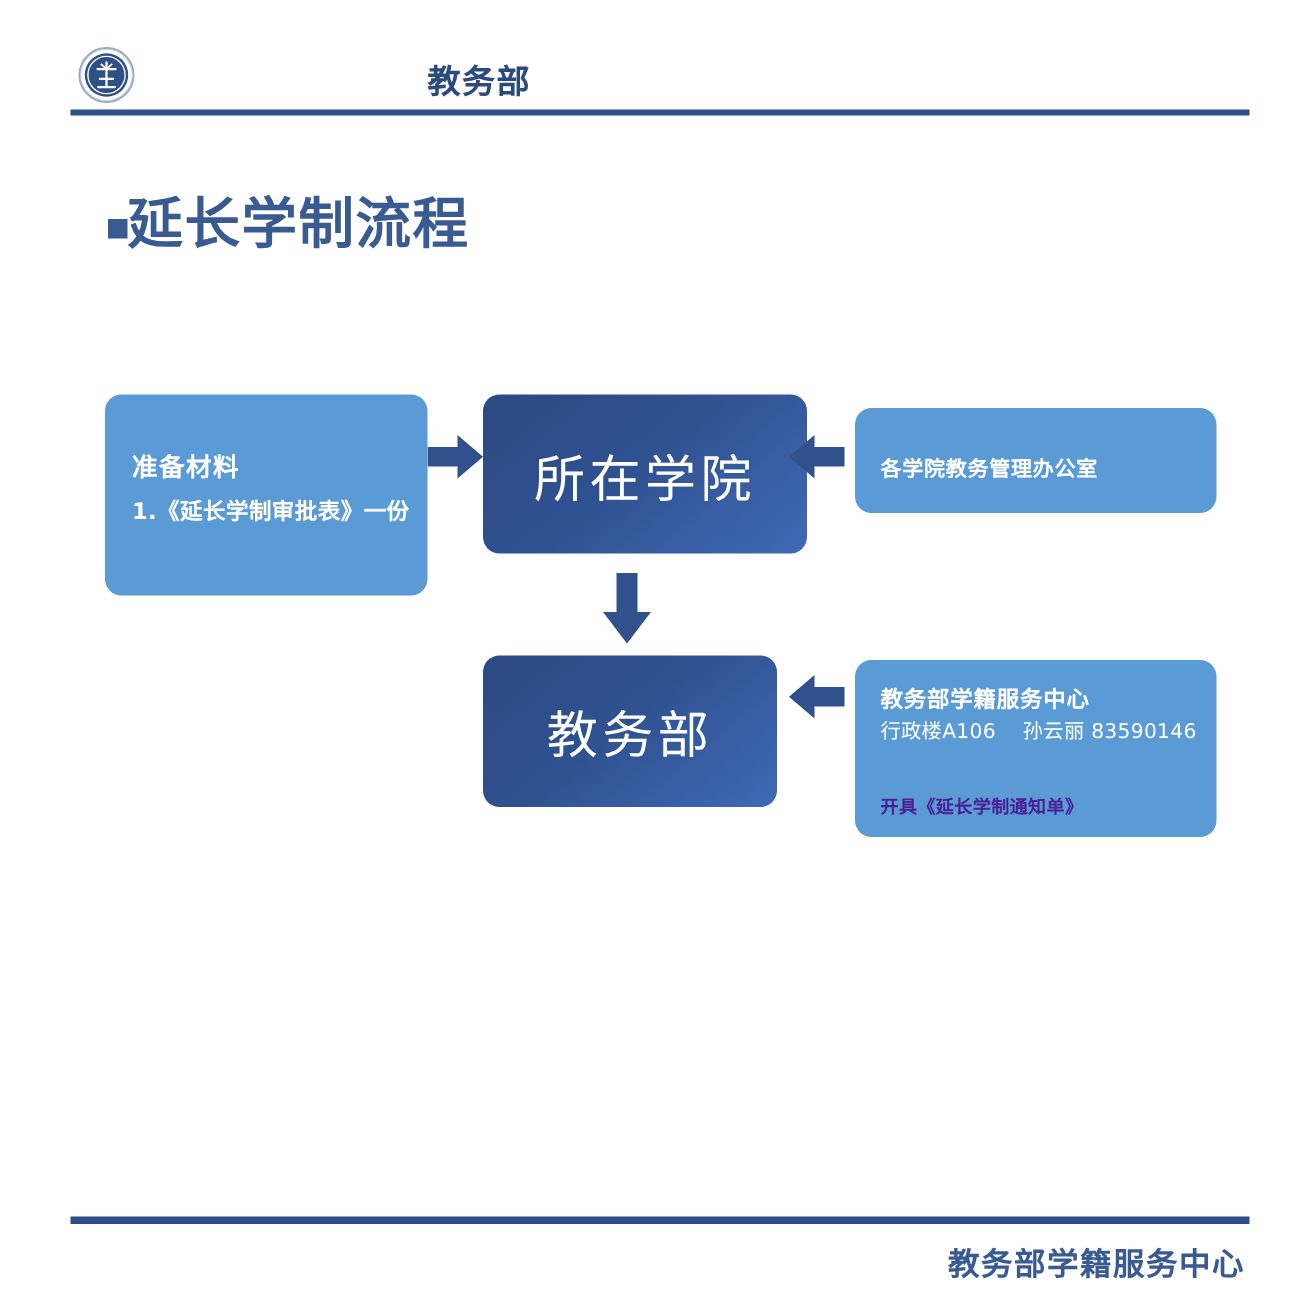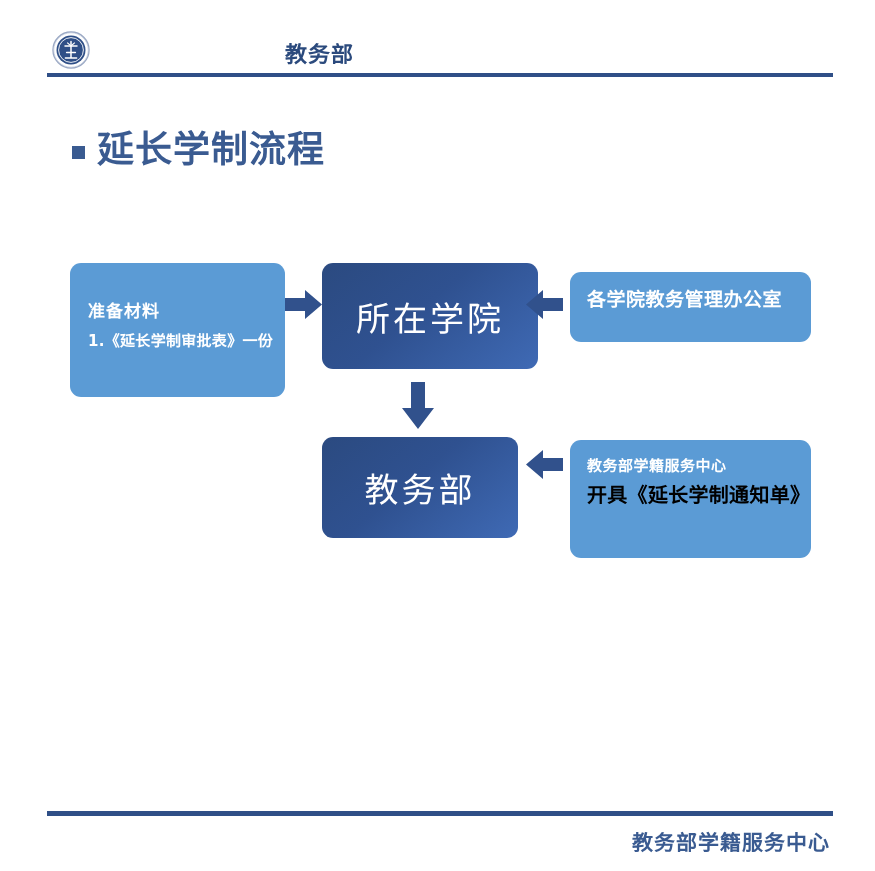--- a/index.html
+++ b/index.html
@@ -63,21 +63,20 @@
     background: #2f4f87;
   }
 
   
   #slide-title {
     position: absolute;
     left: 72px;
     top: 131px;
     display: flex;
     align-items: center;
-    gap: 12px;
     text-align: right;
   }
   #title-bullet {
     width: 13px;
     height: 13px;
     background: #3a5b91;
     display: inline-block;
     margin-top: 6px;
   }
   #title-text {
@@ -157,25 +156,26 @@
 
   
   #box-college-info {
     left: 570px;
     top: 272px;
     width: 241px;
     height: 70px;
     padding: 12px 0 0 17px;
   }
   .info-line-1 {
-    font-size: 19px;
+    font-size: 14px;
     font-weight: 600;
     letter-spacing: 0.5px;
     color: #ffffff;
     white-space: nowrap;
+    margin-top: 17px;
   }
   .info-line-2 {
     font-size: 13.5px;
     font-weight: 600;
     color: #ffffff;
     margin-top: 11px;
     letter-spacing: 0.2px;
     white-space: nowrap;
   }
 
@@ -196,24 +196,24 @@
   }
   #jwb-info-contact {
     font-size: 13.5px;
     font-weight: 400;
     color: #ffffff;
     margin-top: 1px;
     letter-spacing: 0.2px;
     white-space: pre;
   }
   #jwb-info-action {
-    font-size: 20px;
-    font-weight: 600;
-    color: #000000;
-    margin-top: 4px;
+    font-size: 12px;
+    font-weight: 600;
+    color: #4c1d95;
+    margin-top: 32px;
     letter-spacing: 0.3px;
     white-space: nowrap;
   }
 
   
   .arrow {
     position: absolute;
   }
   #arrow-prepare-college { left: 285px; top: 288px; }
   #arrow-collegeinfo-college { left: 524px; top: 288px; }
@@ -303,17 +303,18 @@
 </div>
 
 <span class="arrow" id="arrow-jwbinfo-jwb">
   <svg width="40" height="33" viewBox="0 0 40 33" aria-hidden="true">
     <path d="M39 10 L19 10 L19 2 L2 16.5 L19 31 L19 23 L39 23 Z" fill="#31518c"></path>
   </svg>
 </span>
 
 <div class="box box-light" id="box-jwb-info">
   <div id="jwb-info-title">教务部学籍服务中心</div>
+  <div id="jwb-info-contact">行政楼A106    孙云丽 83590146</div>
   <div id="jwb-info-action">开具《延长学制通知单》</div>
 </div>
 
 <div id="footer-rule"></div>
 <div id="footer-text">教务部学籍服务中心</div>
 
 </body></html>

